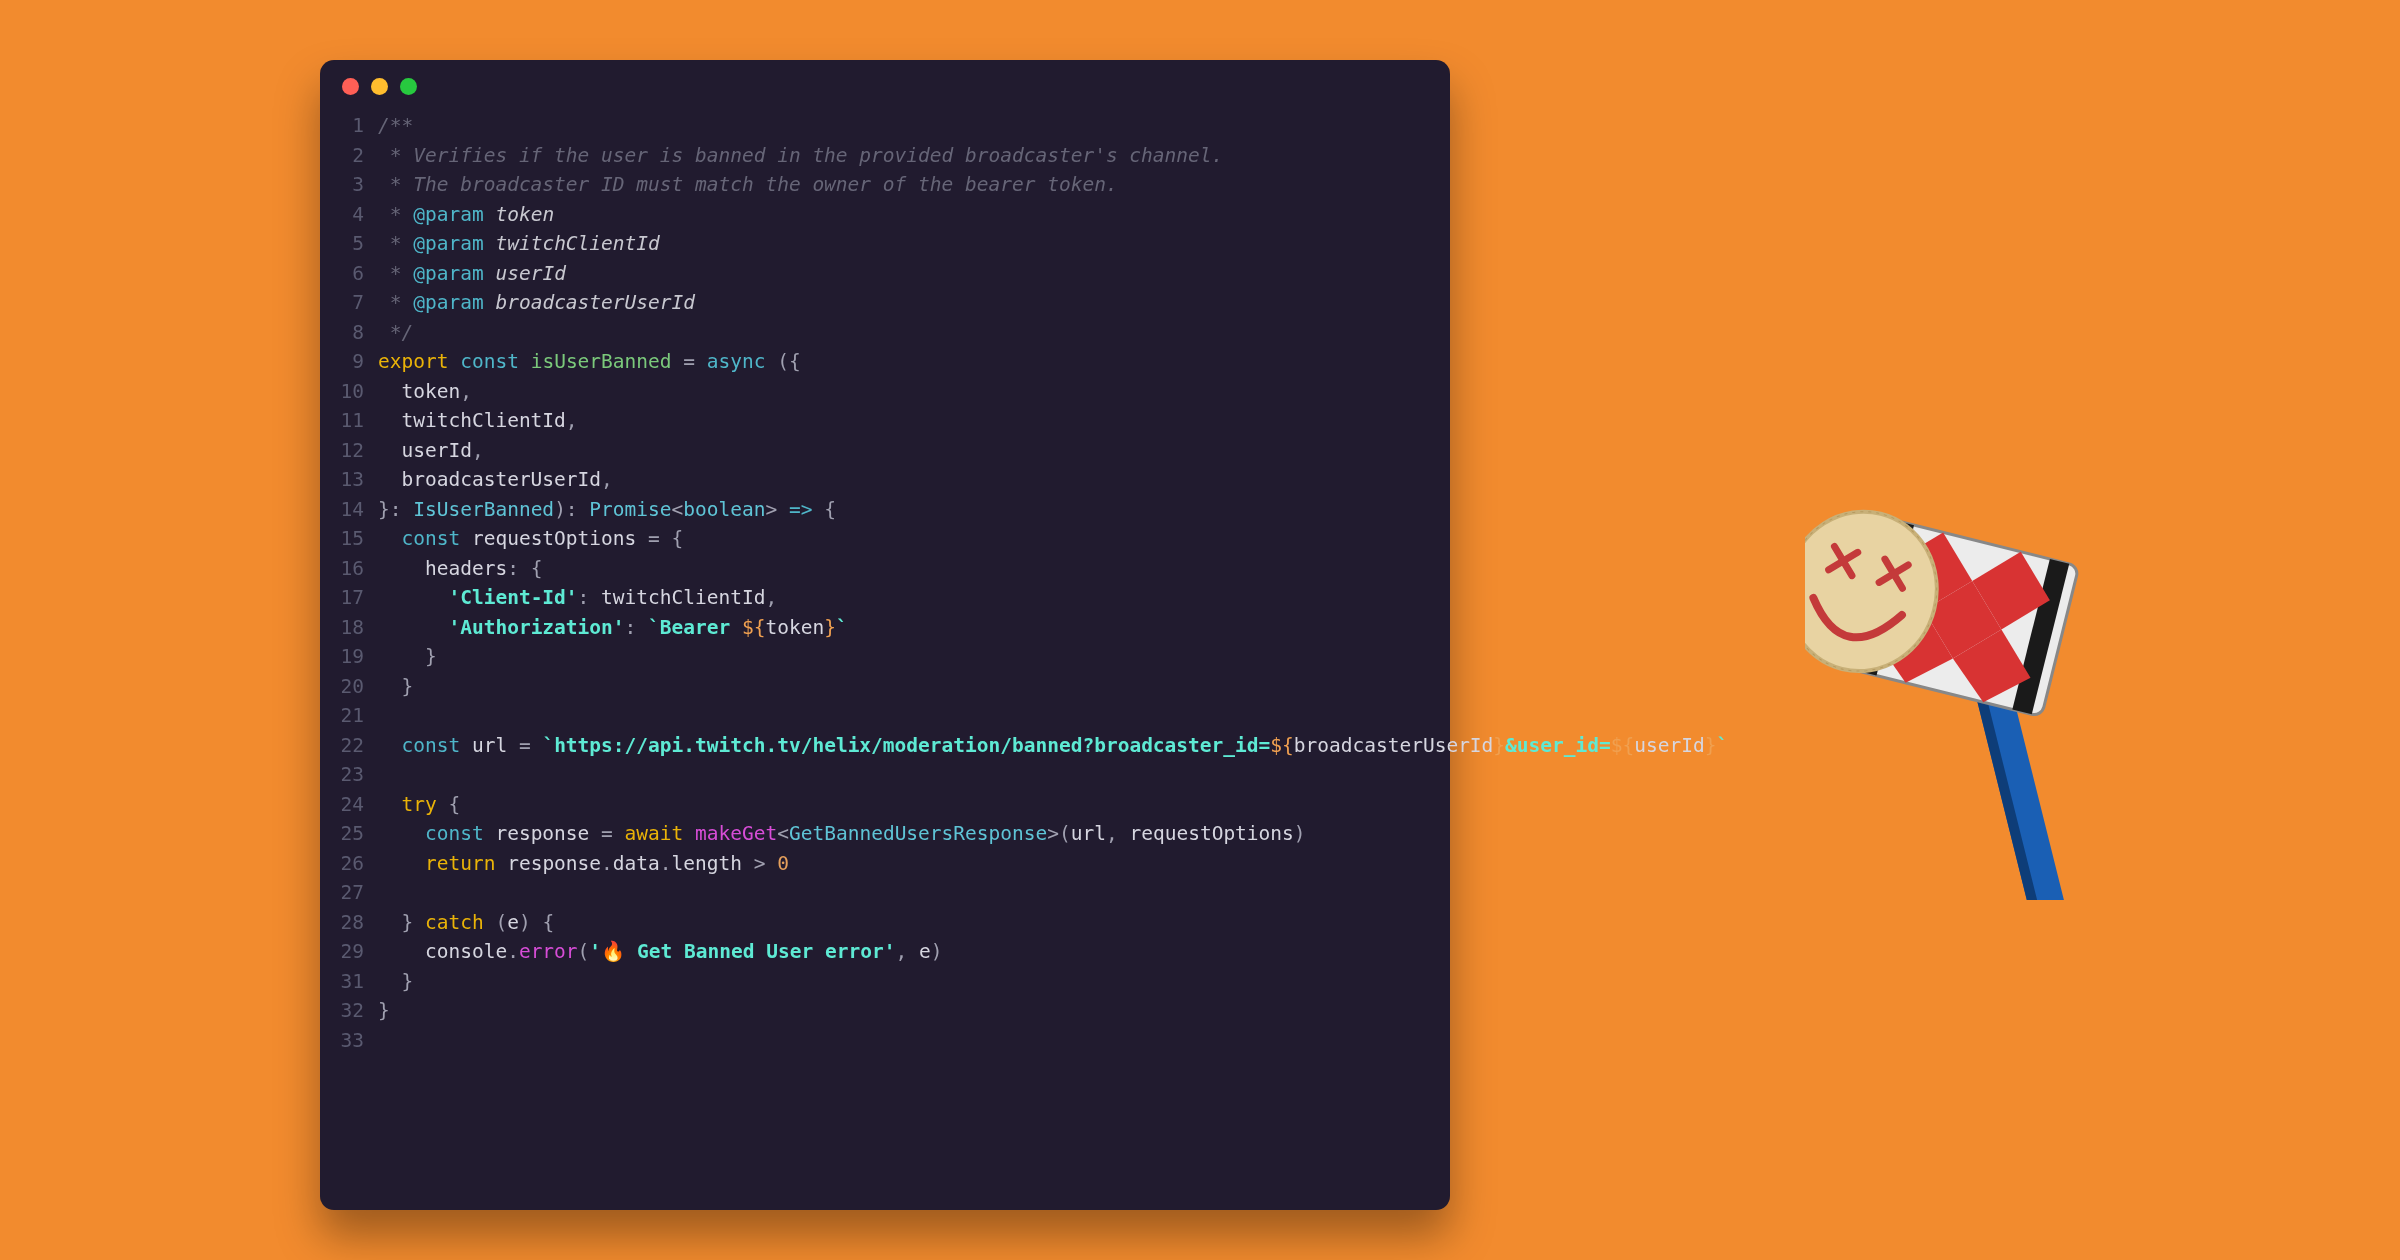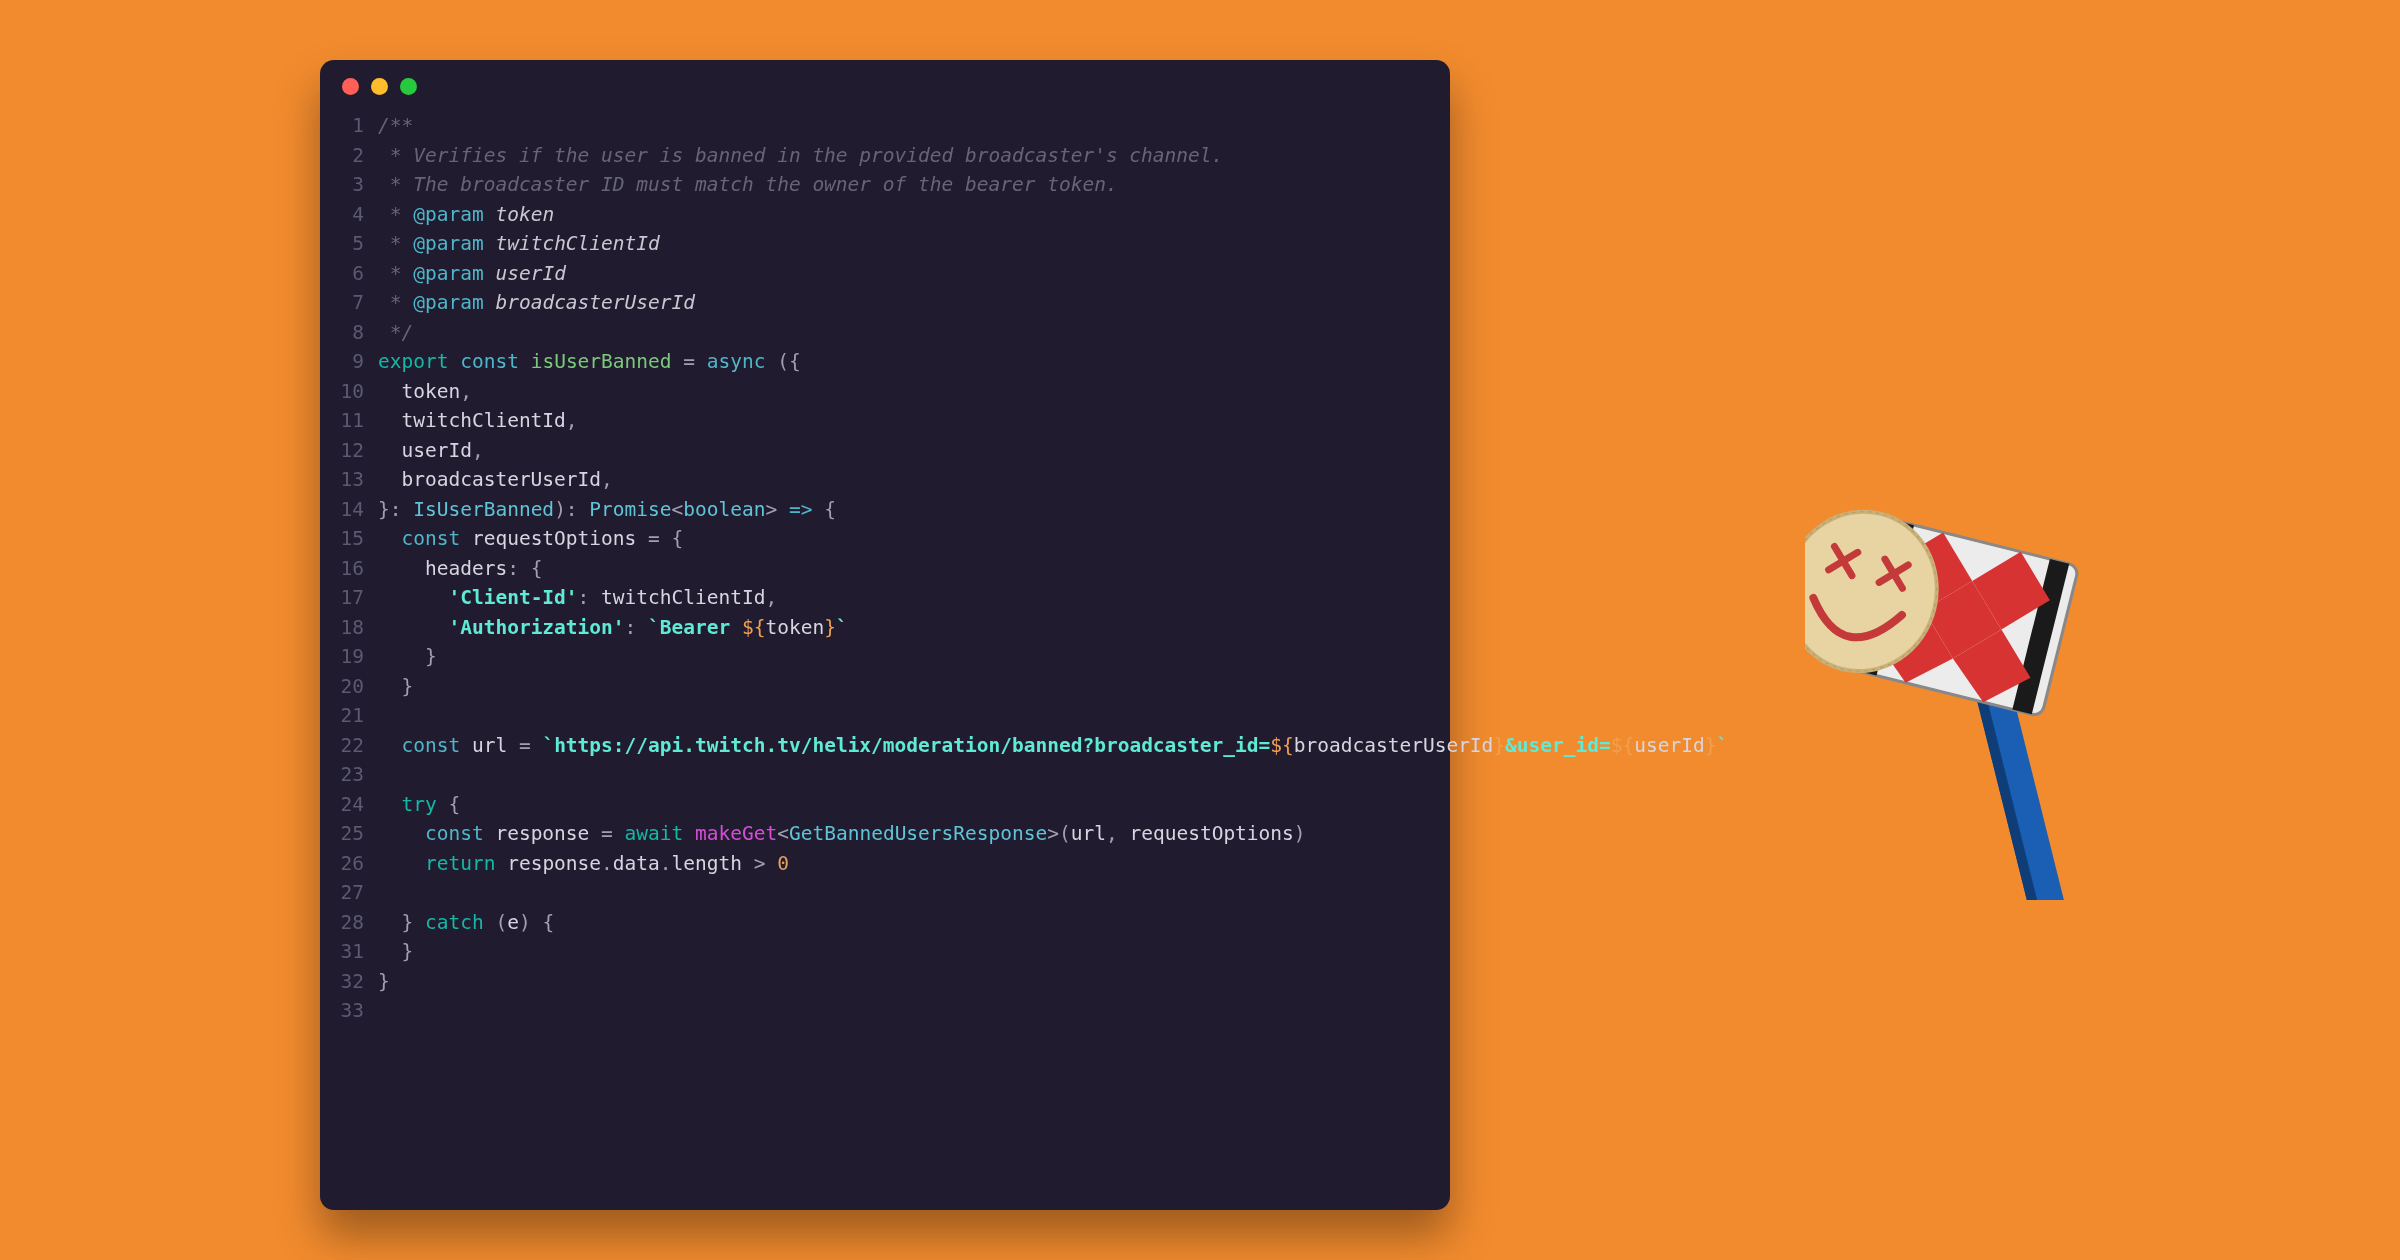--- a/index.html
+++ b/index.html
@@ -45,21 +45,21 @@
     text-align: right;
     padding-right: 14px;
     color: #5a5a70;
     user-select: none;
     flex-shrink: 0;
   }
   .code { color: #d6d6e0; }
   .c-comment { color: #666577; font-style: italic; }
   .c-doctag { color: #4fb6c9; }
   .c-docparam { color: #c8c8d0; font-style: italic; }
-  .c-keyword { color: #14b8a6; }
+  .c-keyword { color: #eab308; }
   .c-keyword2 { color: #4fb6c9; }
   .c-func { color: #7bc97b; }
   .c-punct { color: #a0a0b0; }
   .c-text { color: #d6d6e0; }
   .c-type { color: #5fc4d6; }
   .c-string { color: #5eead4; font-weight: bold; }
   .c-num { color: #e6a05c; }
   .c-call { color: #d74dd7; }
   .c-orange { color: #f0a050; }
 
@@ -103,20 +103,21 @@
       <div class="row"><span class="ln">19</span><span class="code"><span class="c-text">    </span><span class="c-punct">}</span></span></div>
       <div class="row"><span class="ln">20</span><span class="code"><span class="c-text">  </span><span class="c-punct">}</span></span></div>
       <div class="row"><span class="ln">21</span><span class="code"></span></div>
       <div class="row"><span class="ln">22</span><span class="code"><span class="c-text">  </span><span class="c-keyword2">const</span><span class="c-text"> url </span><span class="c-punct">=</span><span class="c-text"> </span><span class="c-string">`https://api.twitch.tv/helix/moderation/banned?broadcaster_id=</span><span class="c-orange">${</span><span class="c-text">broadcasterUserId</span><span class="c-orange">}</span><span class="c-string">&amp;user_id=</span><span class="c-orange">${</span><span class="c-text">userId</span><span class="c-orange">}</span><span class="c-string">`</span></span></div>
       <div class="row"><span class="ln">23</span><span class="code"></span></div>
       <div class="row"><span class="ln">24</span><span class="code"><span class="c-text">  </span><span class="c-keyword">try</span><span class="c-text"> </span><span class="c-punct">{</span></span></div>
       <div class="row"><span class="ln">25</span><span class="code"><span class="c-text">    </span><span class="c-keyword2">const</span><span class="c-text"> response </span><span class="c-punct">=</span><span class="c-text"> </span><span class="c-keyword">await</span><span class="c-text"> </span><span class="c-call">makeGet</span><span class="c-punct">&lt;</span><span class="c-type">GetBannedUsersResponse</span><span class="c-punct">&gt;(</span><span class="c-text">url</span><span class="c-punct">,</span><span class="c-text"> requestOptions</span><span class="c-punct">)</span></span></div>
       <div class="row"><span class="ln">26</span><span class="code"><span class="c-text">    </span><span class="c-keyword">return</span><span class="c-text"> response</span><span class="c-punct">.</span><span class="c-text">data</span><span class="c-punct">.</span><span class="c-text">length </span><span class="c-punct">&gt;</span><span class="c-text"> </span><span class="c-num">0</span></span></div>
       <div class="row"><span class="ln">27</span><span class="code"></span></div>
       <div class="row"><span class="ln">28</span><span class="code"><span class="c-text">  </span><span class="c-punct">}</span><span class="c-text"> </span><span class="c-keyword">catch</span><span class="c-text"> </span><span class="c-punct">(</span><span class="c-text">e</span><span class="c-punct">)</span><span class="c-text"> </span><span class="c-punct">{</span></span></div>
+      <div class="row"><span class="ln">29</span><span class="code"><span class="c-text">    console</span><span class="c-punct">.</span><span class="c-call">error</span><span class="c-punct">(</span><span class="c-string">'🔥 Get Banned User error'</span><span class="c-punct">,</span><span class="c-text"> e</span><span class="c-punct">)</span></span></div>
       <div class="row"><span class="ln">31</span><span class="code"><span class="c-text">  </span><span class="c-punct">}</span></span></div>
       <div class="row"><span class="ln">32</span><span class="code"><span class="c-punct">}</span></span></div>
       <div class="row"><span class="ln">33</span><span class="code"></span></div>
     </div>
 </div>
 
 <div class="mallet">
   <svg viewBox="0 0 330 420" width="330" height="420">
 
     <rect x="170" y="210" width="36" height="230" fill="#1a5fb4" rx="6" transform="rotate(-14 188 210)"></rect>

